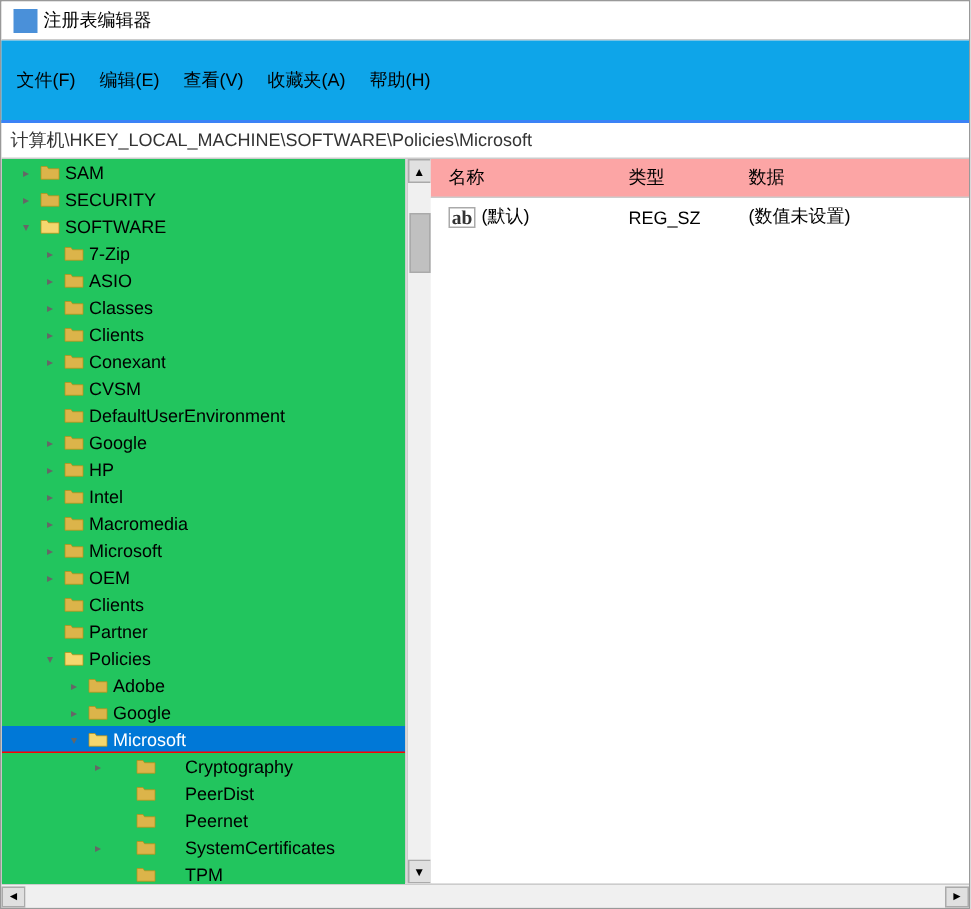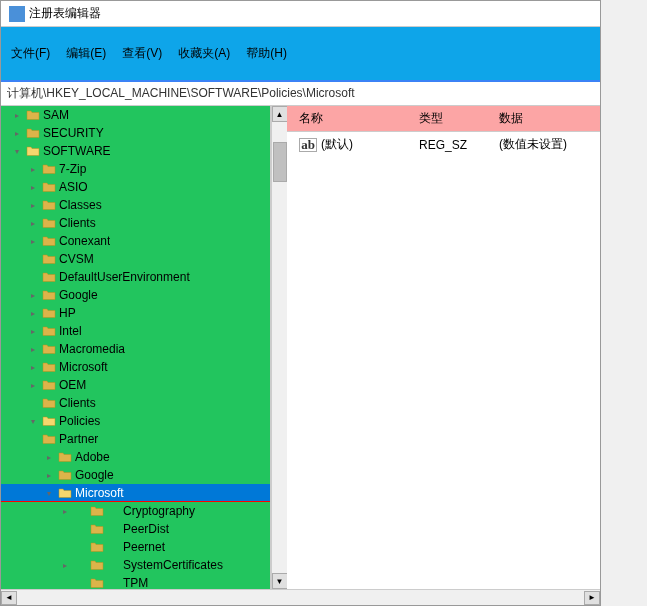--- a/index.html
+++ b/index.html
@@ -5,21 +5,21 @@
     * { margin: 0; padding: 0; box-sizing: border-box; }
     body {
       font-family: "Microsoft YaHei", SimSun, sans-serif;
       font-size: 12px;
       background: #f0f0f0;
       width: 647px;
       height: 606px;
       overflow: hidden;
     }
     .window {
-      width: 601px;
+      width: 647px;
       height: 606px;
       background: #f0f0f0;
       border: 1px solid #999;
       display: flex;
       flex-direction: column;
     }
     .title-bar {
       background: #fff;
       padding: 4px 8px;
       font-size: 12px;
@@ -392,37 +392,37 @@
         <span class="expand-arrow empty"></span>
         <span class="folder-icon">
           <svg viewBox="0 0 14 12" fill="none">
               <path d="M1 2h4l1 1.5h7v7H1V2z" fill="#DCB44A" stroke="#b8921a" stroke-width="0.5"></path>
             </svg>
         </span>
         <span class="item-label">Clients</span>
       </div>
 
       <div class="tree-item indent-2">
+        <span class="expand-arrow empty"></span>
+        <span class="folder-icon">
+          <svg viewBox="0 0 14 12" fill="none">
+              <path d="M1 2h4l1 1.5h7v7H1V2z" fill="#DCB44A" stroke="#b8921a" stroke-width="0.5"></path>
+            </svg>
+        </span>
+        <span class="item-label">Partner</span>
+      </div>
+
+      <div class="tree-item indent-2">
         <span class="expand-arrow expanded"></span>
         <span class="folder-icon">
           <svg viewBox="0 0 14 12" fill="none">
               <path d="M1 2h4l1 1.5h7v7H1V2z" fill="#F5D76E" stroke="#b8921a" stroke-width="0.5"></path>
             </svg>
         </span>
         <span class="item-label">Policies</span>
-      </div>
-
-      <div class="tree-item indent-2">
-        <span class="expand-arrow empty"></span>
-        <span class="folder-icon">
-          <svg viewBox="0 0 14 12" fill="none">
-              <path d="M1 2h4l1 1.5h7v7H1V2z" fill="#DCB44A" stroke="#b8921a" stroke-width="0.5"></path>
-            </svg>
-        </span>
-        <span class="item-label">Partner</span>
       </div>
 
       <div class="tree-item indent-3">
         <span class="expand-arrow collapsed"></span>
         <span class="folder-icon">
           <svg viewBox="0 0 14 12" fill="none">
               <path d="M1 2h4l1 1.5h7v7H1V2z" fill="#DCB44A" stroke="#b8921a" stroke-width="0.5"></path>
             </svg>
         </span>
         <span class="item-label">Adobe</span>

